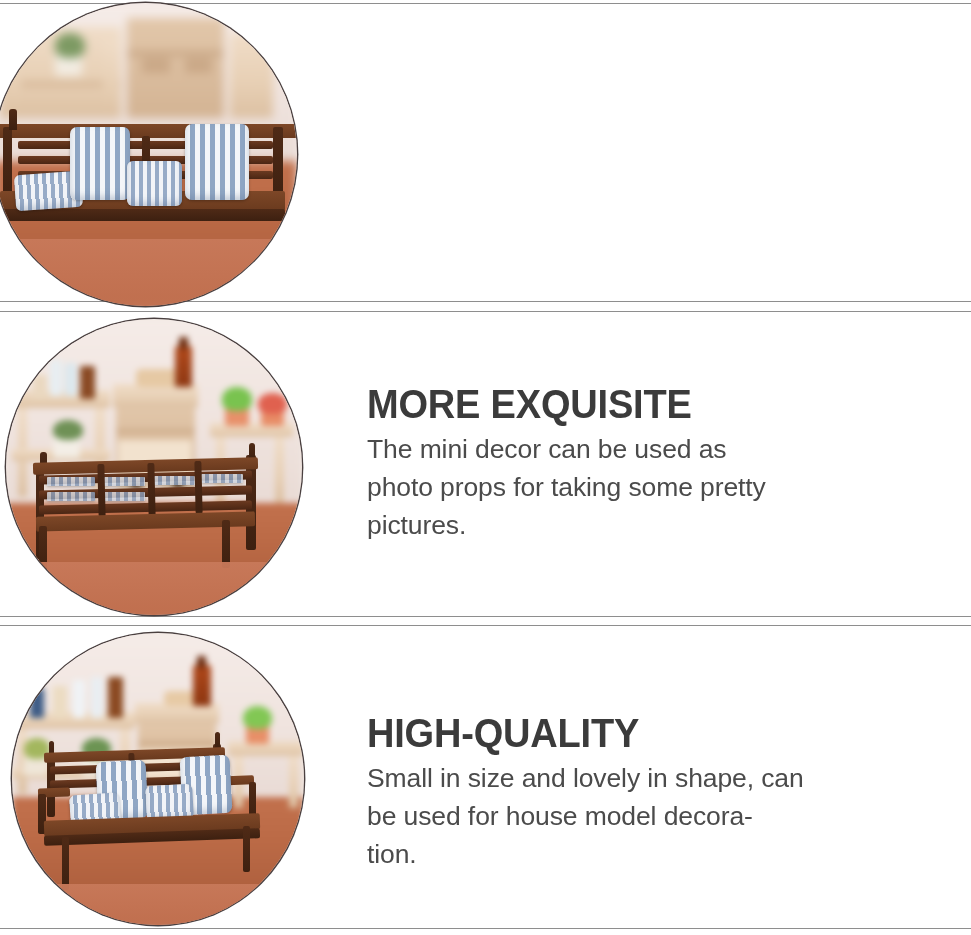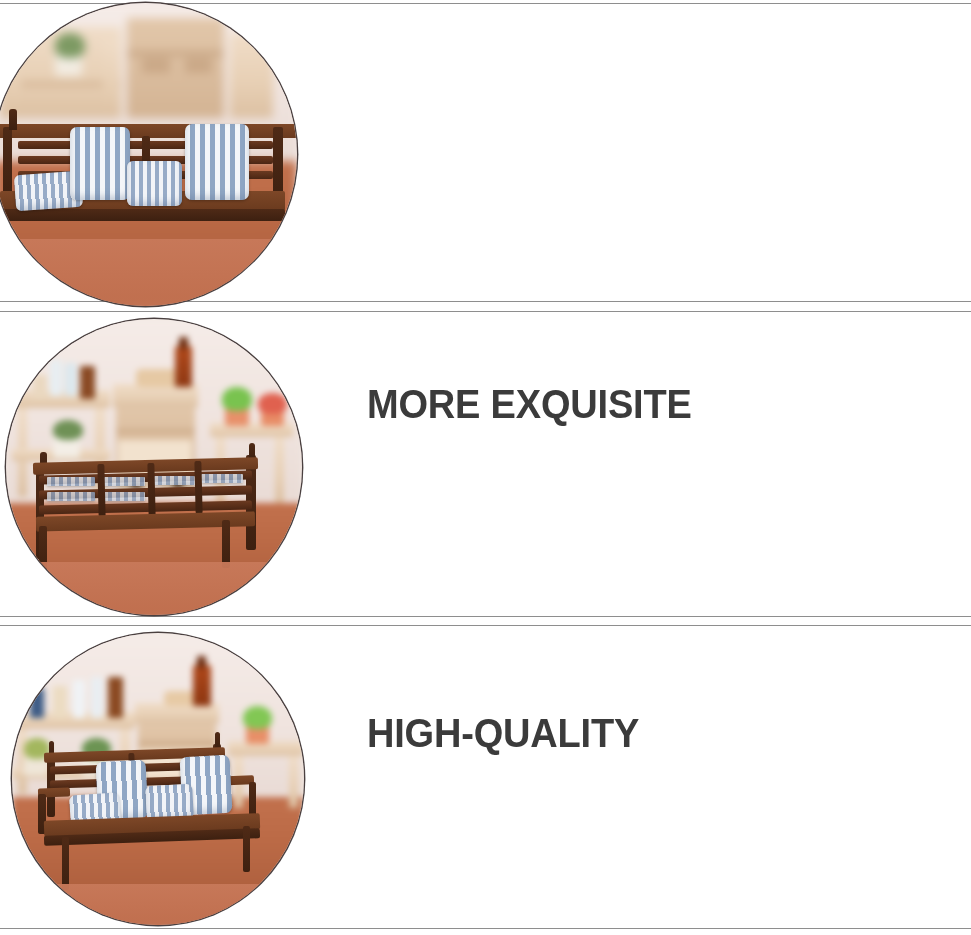--- a/index.html
+++ b/index.html
@@ -300,20 +300,23 @@
       <div class="bench-part light" style="left:10%;top:66%;width:74%;height:5%;transform:rotate(-1.4deg);"></div>
       <div class="bench-part dark" style="left:11%;top:70%;width:3%;height:16%;"></div>
       <div class="bench-part dark" style="left:73%;top:68%;width:2.6%;height:16%;"></div>
 
       <div class="rug" style="height:18%;"></div>
     </div>
   </div>
 
   <div class="textcol">
     <h2 class="feature-title">MORE EXQUISITE</h2>
+    <p class="feature-desc">The mini decor can be used as
+photo props for taking some pretty
+pictures.</p>
   </div>
 </div>
 
 <div class="row row-3">
 
   <div class="photo">
     <div class="scene">
       <div class="blurwrap bg-blur">
         <div class="wall" style="height:56%;"></div>
         <div class="floor" style="height:44%;"></div>
@@ -378,14 +381,17 @@
 
       <div class="bench-part dark" style="left:17%;top:70%;width:2.6%;height:18%;"></div>
       <div class="bench-part dark" style="left:79%;top:66%;width:2.4%;height:16%;"></div>
 
       <div class="rug" style="height:14%;"></div>
     </div>
   </div>
 
   <div class="textcol">
     <h2 class="feature-title">HIGH-QUALITY</h2>
+    <p class="feature-desc">Small in size and lovely in shape, can
+be used for house model decora-
+tion.</p>
   </div>
 </div>
 
 </body></html>

